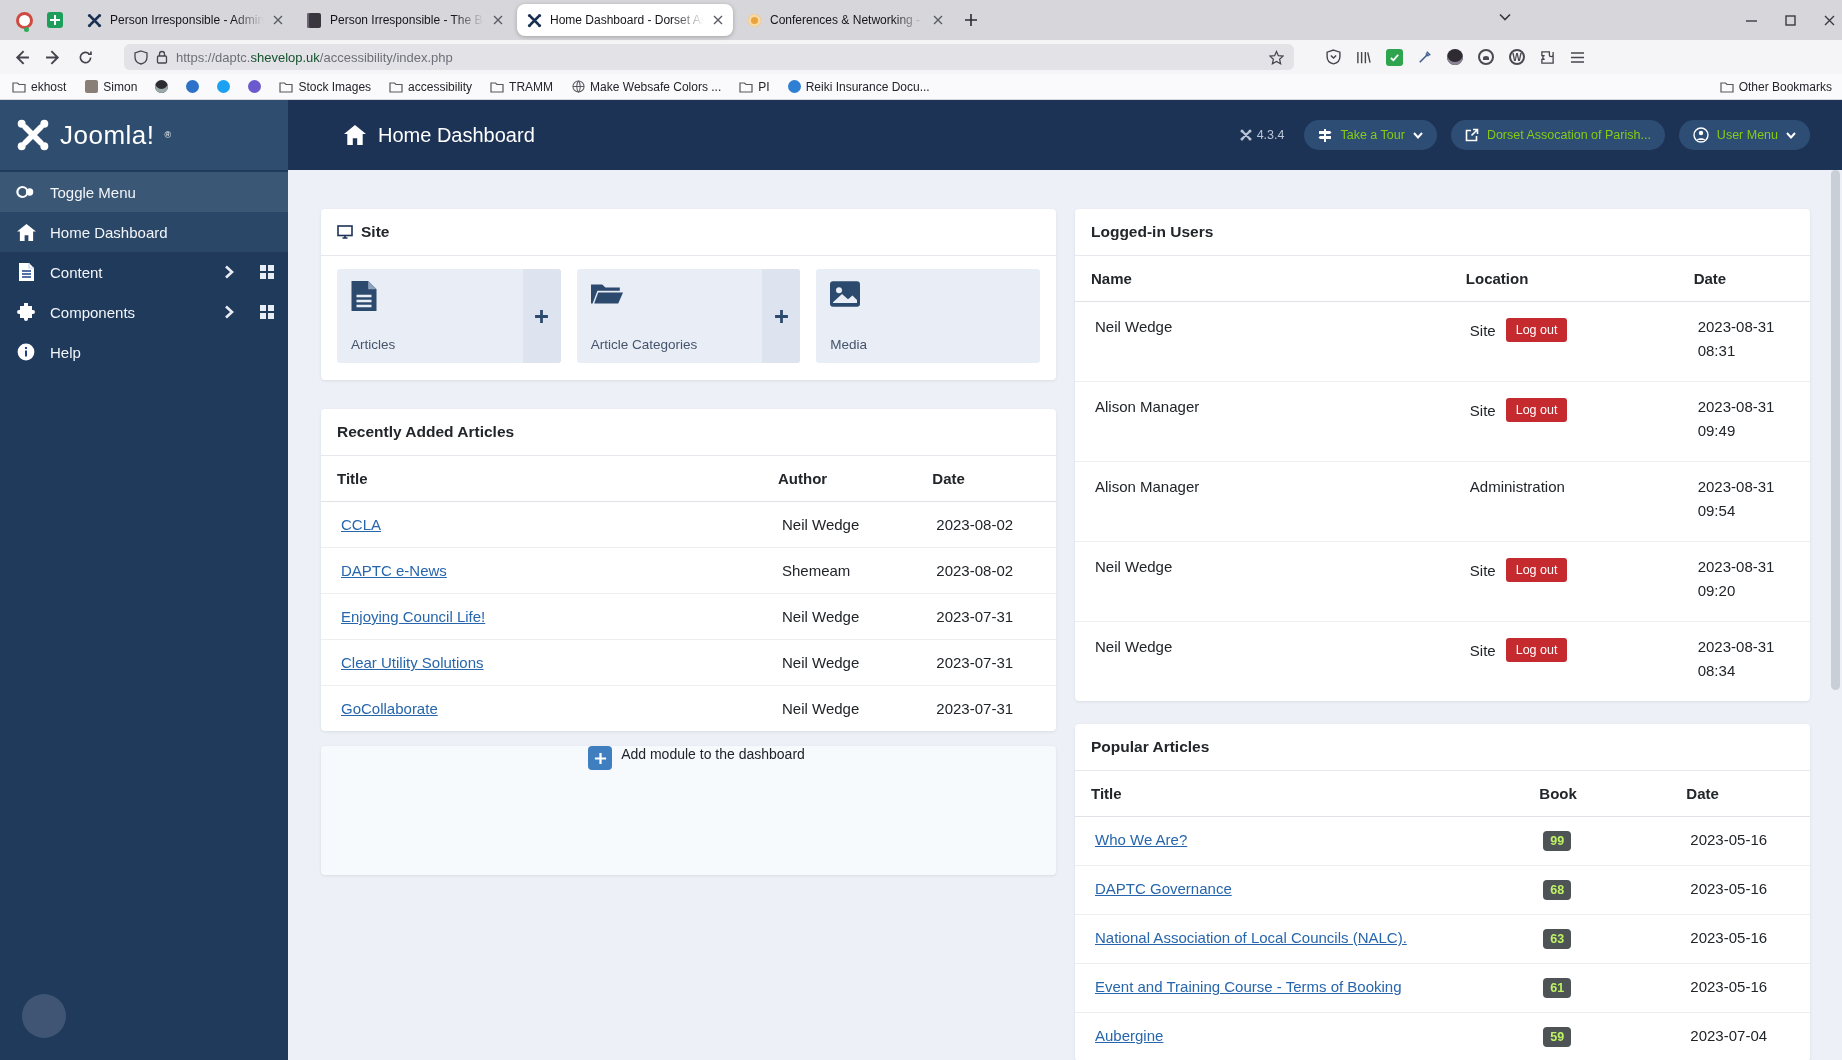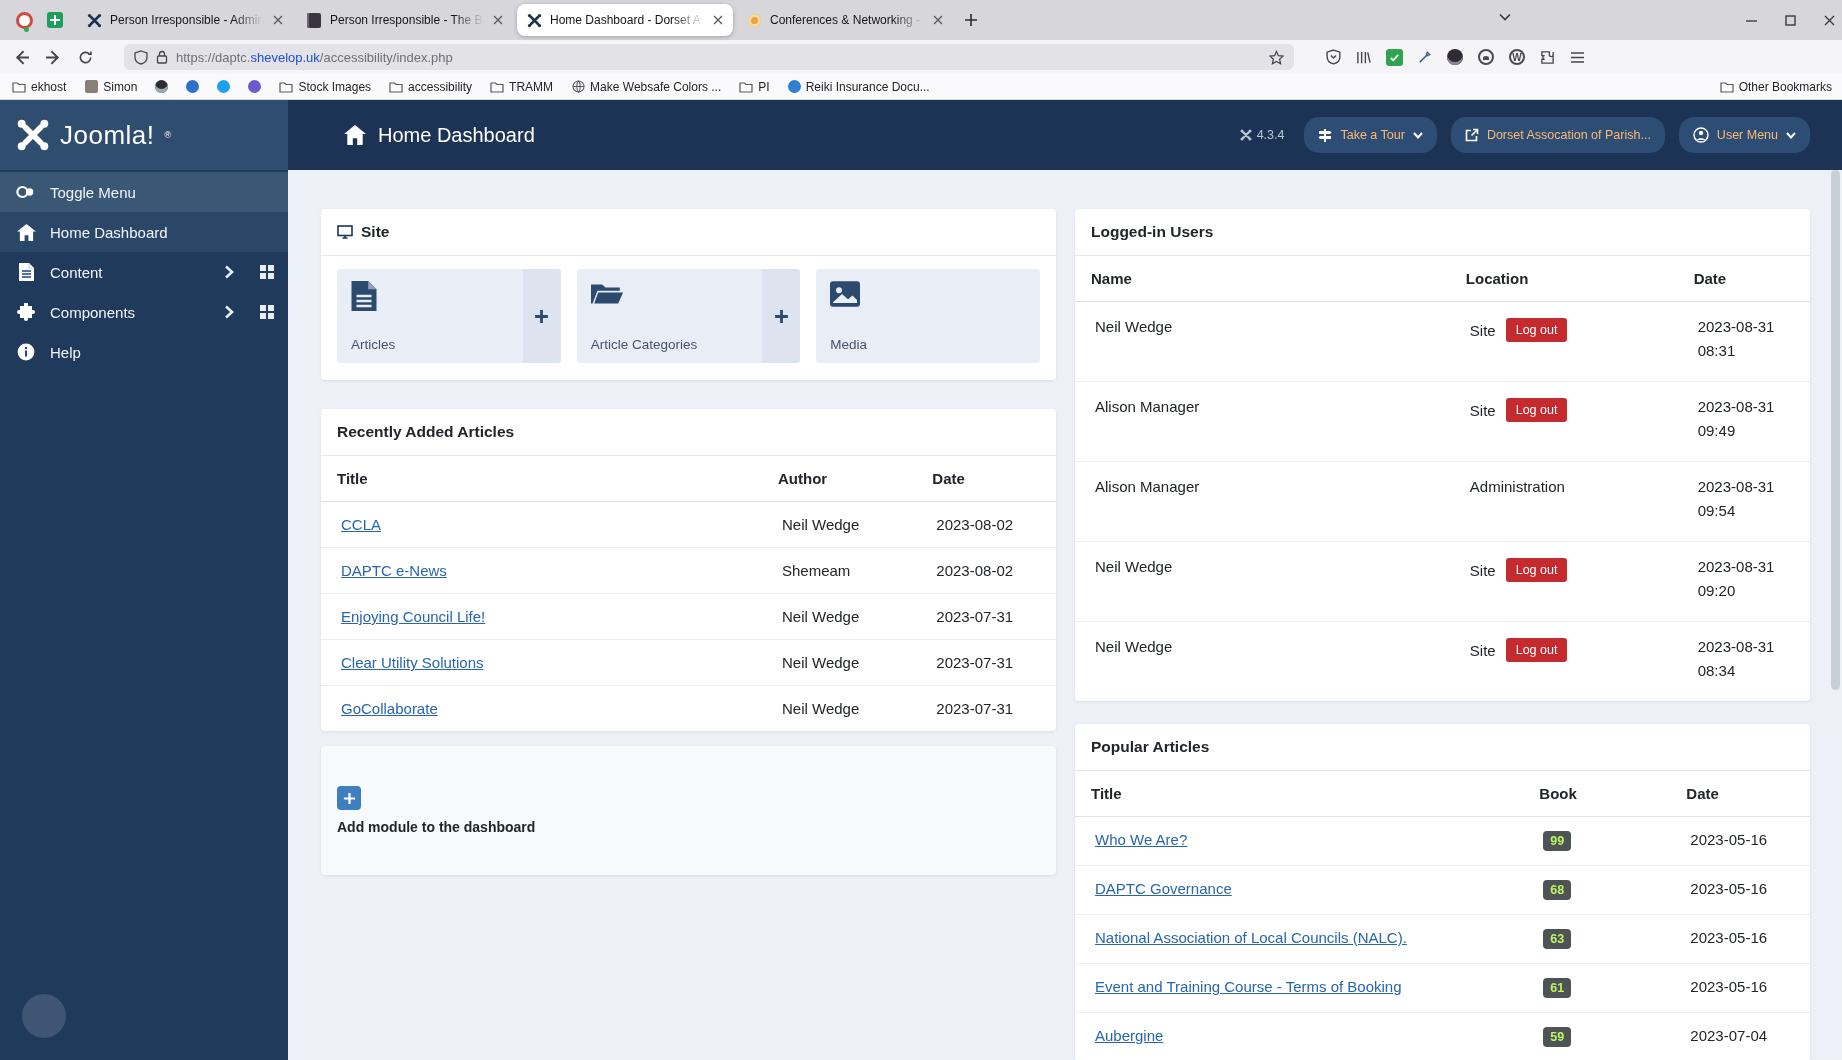--- a/index.html
+++ b/index.html
@@ -25,21 +25,21 @@
   .fav-dot-orange { width:13px; height:13px; border-radius:50%; background:#e8a33d; box-shadow:inset 0 0 0 3px #f6d9a5; }
   .newtab { width:28px; height:28px; display:flex; align-items:center; justify-content:center; color:#2b2b33; border-radius:4px; }
   .win-ctrls { position:absolute; right:6px; top:0; height:40px; display:flex; align-items:center; gap:26px; color:#3a3a42; }
   .tabs-chevron { position:absolute; right:330px; top:10px; color:#3a3a42; }
 
   .toolbar { height:34px; background:#f5f5f7; display:flex; align-items:center; padding:0 10px; gap:10px; }
   .nav-ic { width:22px; height:22px; color:#45454f; display:flex; align-items:center; justify-content:center; }
   .urlbar { flex:none; width:1170px; height:26px; margin-left:18px; background:#e2e2e7; border-radius:6px;
             display:flex; align-items:center; padding:0 10px; gap:8px; font-size:13px; color:#45454f; }
   .url-text { flex:1; white-space:nowrap; overflow:hidden; color:#6f6f78; }
-  .url-text b { color:#1d4ed8; font-weight:normal; }
+  .url-text b { color:#14532d; font-weight:normal; }
   .ext-icons { display:flex; align-items:center; gap:15px; margin-left:22px; color:#45454f; }
   .ext-green { width:17px; height:17px; background:#2ea44f; border-radius:3px; color:#fff; display:flex; align-items:center; justify-content:center; }
   .ext-dark { width:16px; height:16px; border-radius:50%; background:#2f2b33; box-shadow:inset 0 -3px 0 #8a8494; }
   .ext-ring { width:16px; height:16px; border-radius:50%; border:2px solid #4a4a52; position:relative; }
   .ext-ring::after { content:""; position:absolute; left:3px; top:5px; width:6px; height:4px; border-radius:50% 50% 0 0; background:#4a4a52; }
   .ext-w { width:16px; height:16px; border-radius:50%; border:2px solid #4a4a52; font-size:10px; font-weight:bold; color:#4a4a52; display:flex; align-items:center; justify-content:center; }
 
   .bookmarks { height:26px; background:#fafafc; border-bottom:1px solid #d6d6dc; display:flex; align-items:center;
                padding:0 12px; gap:18px; font-size:12px; color:#24242c; position:relative; }
   .bm { display:flex; align-items:center; gap:5px; white-space:nowrap; }
@@ -62,22 +62,22 @@
   .mi-chevron { color:#e8edf3; margin-right:12px; }
   .mi-grid { color:#e8edf3; }
   .ghost-circle { position:absolute; left:22px; bottom:22px; width:44px; height:44px; border-radius:50%;
                   background:rgba(255,255,255,.14); }
 
   .main { flex:1; display:flex; flex-direction:column; min-width:0; }
   .jheader { height:70px; background:#1d3355; display:flex; align-items:center; padding:0 32px 0 56px; color:#fff; }
   .jtitle { display:flex; align-items:center; gap:12px; font-size:20px; font-weight:500; }
   .jh-right { margin-left:auto; display:flex; align-items:center; gap:14px; }
   .jversion { display:flex; align-items:center; gap:5px; color:#b9c5d6; font-size:12.5px; margin-right:6px; }
-  .pill { height:36px; border-radius:15px; background:#2d4d74; display:flex; align-items:center; gap:8px;
-          padding:0 14px; font-size:12.5px; color:#fdba74; }
+  .pill { height:30px; border-radius:15px; background:#2d4d74; display:flex; align-items:center; gap:8px;
+          padding:0 14px; font-size:12.5px; color:#84cc16; }
   .pill .pic { display:flex; align-items:center; color:#fff; }
 
   .content { flex:1; background:#edf1f7; padding:39px 32px 0 33px; display:flex; gap:19px; overflow:hidden; }
   .col { flex:1; min-width:0; }
 
   .card { background:#fff; border-radius:4px; box-shadow:0 1px 3px rgba(25,40,60,.10); }
   .card-title { padding:14px 16px; font-size:15.5px; font-weight:bold; color:#22262a; border-bottom:1px solid #e5e9ed;
                 display:flex; align-items:center; gap:8px; }
   .card-title .cic { color:#1d3355; display:flex; }
 
@@ -95,22 +95,22 @@
   tr:first-child td { border-top:none; }
   a.jlink { color:#2766ad; text-decoration:underline; }
   .users td { padding-top:16px; padding-bottom:22px; }
   .loc-wrap { display:flex; align-items:center; gap:10px; }
   .btn-logout { background:#c52a2e; color:#fff; border:none; border-radius:3px; font-size:12.5px;
                 padding:5px 10px; font-family:inherit; }
   .dt-time { margin-top:7px; }
   .hits-badge { display:inline-block; background:#4e5356; color:#bef264; font-weight:bold; font-size:12.5px;
                 padding:3px 7px; border-radius:4px; min-width:13px; text-align:center; }
 
-  .add-module { margin-top:15px; height:129px; background:#f7fafd; display:flex; flex-direction:column;
-                justify-content:center; padding-left:16px; gap:9px;font-weight:bold; }
+  .add-module { margin-top:15px; height:129px; background:#f7fafd; display:flex; flex-direction:row;
+                justify-content:center; padding-left:16px; gap:9px; }
   .am-icon { width:24px; height:24px; background:#3f7fbf; border-radius:4px; color:#fff;
              display:flex; align-items:center; justify-content:center; }
   .am-label { font-size:14px; color:#212529; }
 
   .mb29 { margin-bottom:29px; }
   .mb23 { margin-bottom:23px; }
 
   .page-scrollbar { position:absolute; right:2px; top:4px; width:9px; height:950px; }
   .ps-thumb { position:absolute; top:66px; width:9px; height:520px; border-radius:5px; background:#c9cfd7; }
 

